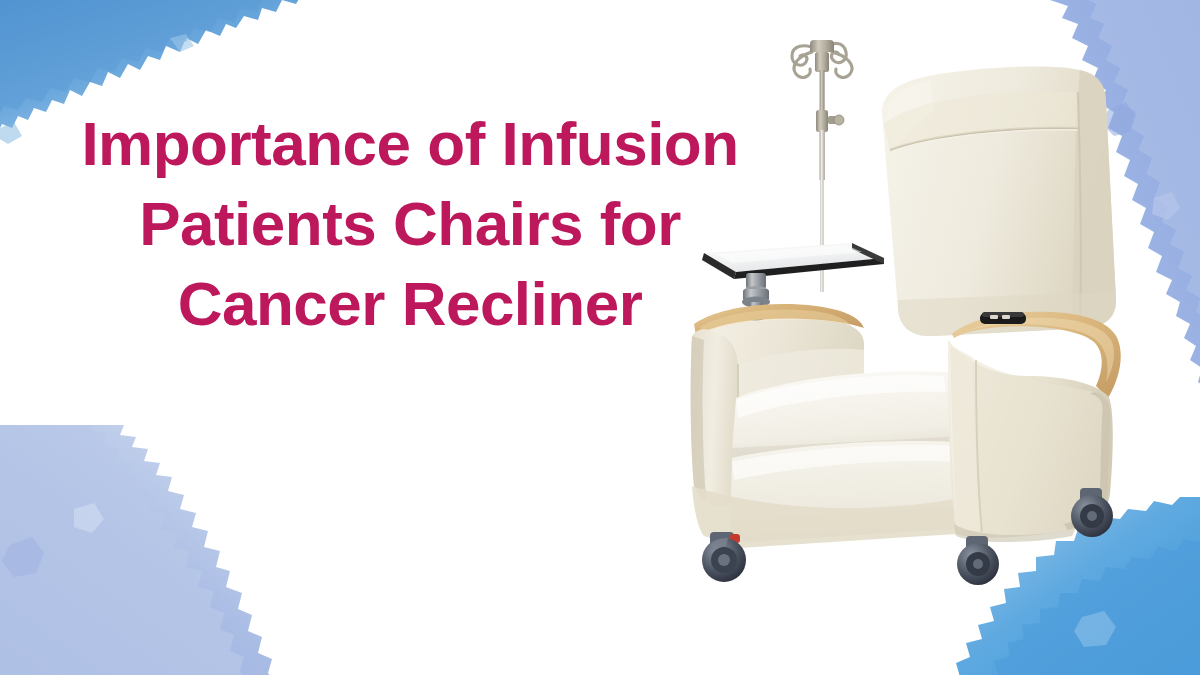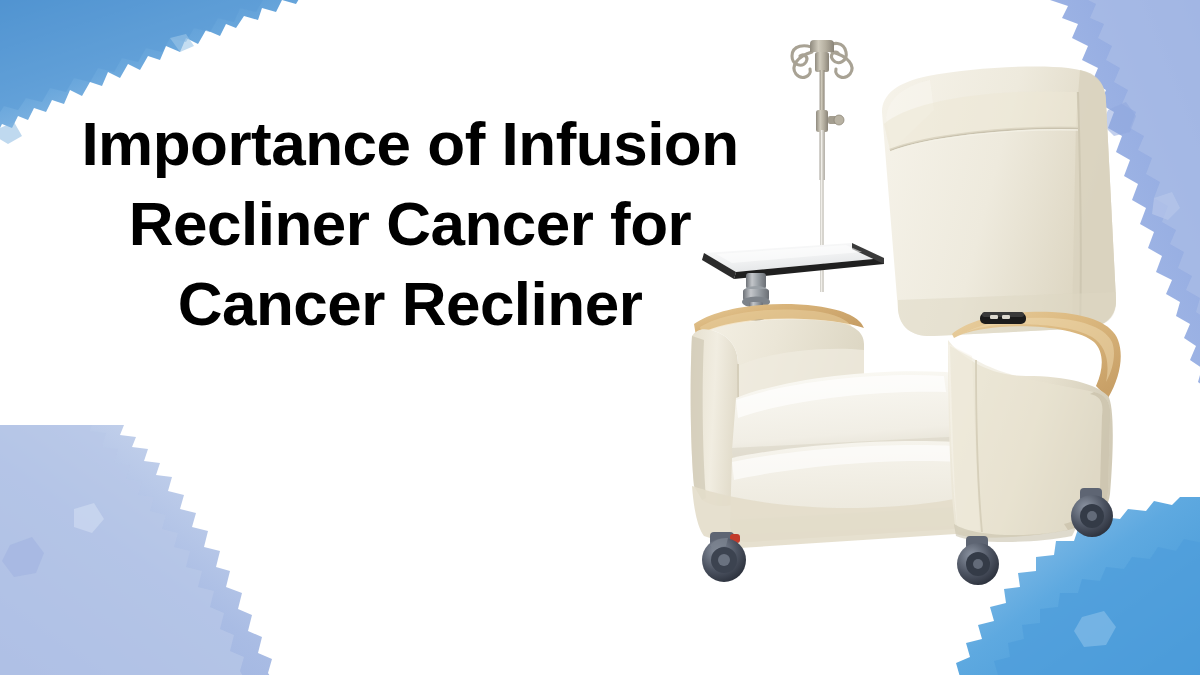--- a/index.html
+++ b/index.html
@@ -29,21 +29,21 @@
   #splash-bl { left: -14px;  bottom: -10px;width: 290px; height: 260px; }
   #splash-br { right: -12px; bottom: -12px;width: 260px; height: 190px; }
 
   
   #headline {
     position: absolute;
     left: 30px;
     top: 104px;
     width: 760px;
     text-align: center;
-    color: #000000;
+    color: #be185d;
     font-family: "Liberation Sans", sans-serif;
     font-weight: bold;
     font-size: 62px;
     line-height: 80px;
     letter-spacing: -0.5px;
     -webkit-font-smoothing: antialiased;
   }
   #headline .hl-line { display: block; white-space: nowrap; }
 
   
@@ -163,21 +163,21 @@
         M260,190 L40,190 L46,178 L42,164 L58,160 L56,146 L72,142 L70,128
         L88,126 L88,112 L106,110 L108,96 L126,96 L130,82 L148,84 L154,70
         L172,72 L180,60 L198,62 L206,50 L224,54 L232,42 L250,46 L260,36 Z"></path>
       <path fill="#8cc2e9" opacity="0.6" d="
         M130,120 L152,114 L164,130 L154,148 L132,150 L122,134 Z"></path>
     </svg>
   </div>
 
   <div id="headline">
     <span class="hl-line">Importance of Infusion</span>
-    <span class="hl-line">Recliner Cancer for</span>
+    <span class="hl-line">Patients Chairs for</span>
     <span class="hl-line">Cancer Recliner</span>
   </div>
 
   <div id="product">
     <svg viewBox="0 0 470 620" preserveAspectRatio="xMidYMid meet">
       <defs>
         <linearGradient id="uphMain" x1="0" y1="0" x2="1" y2="0.2">
           <stop offset="0%" stop-color="#f3efe3"></stop>
           <stop offset="45%" stop-color="#ebe6d7"></stop>
           <stop offset="100%" stop-color="#ddd7c4"></stop>

